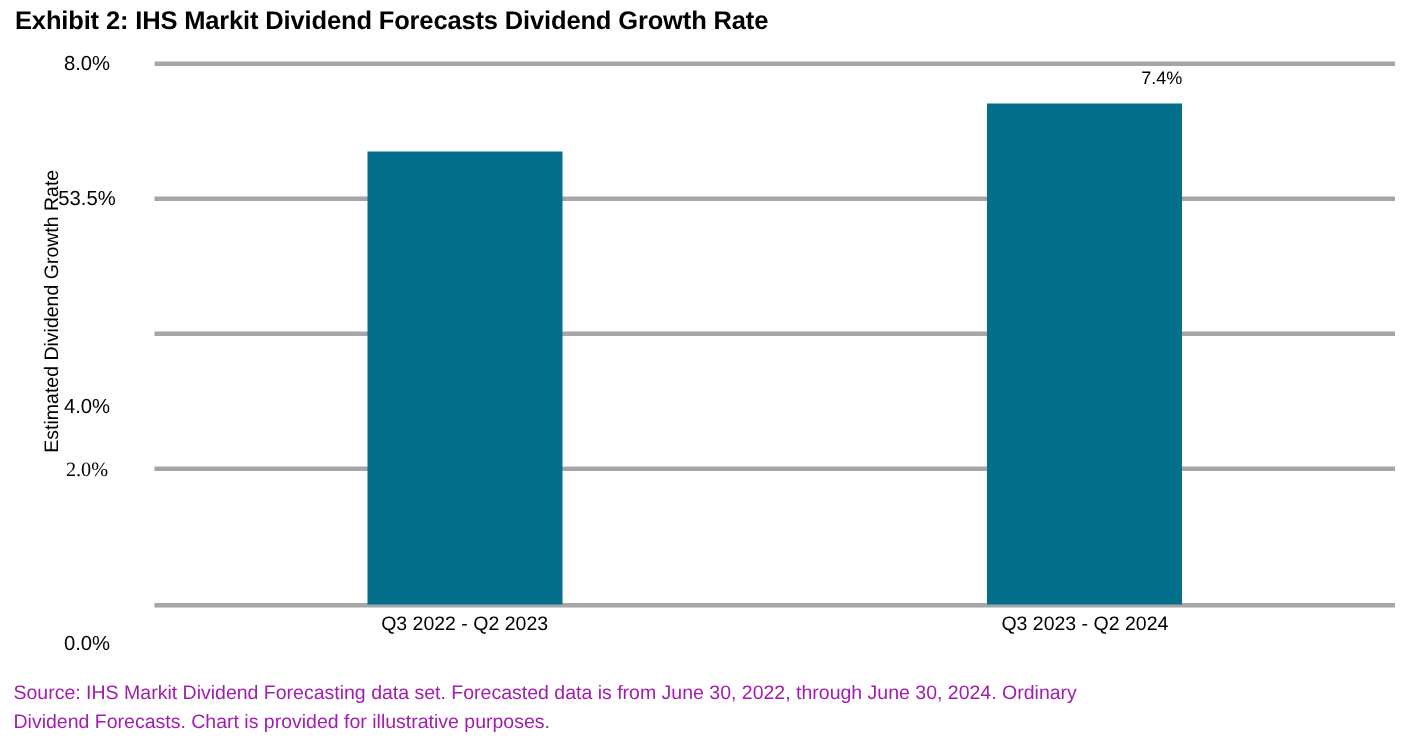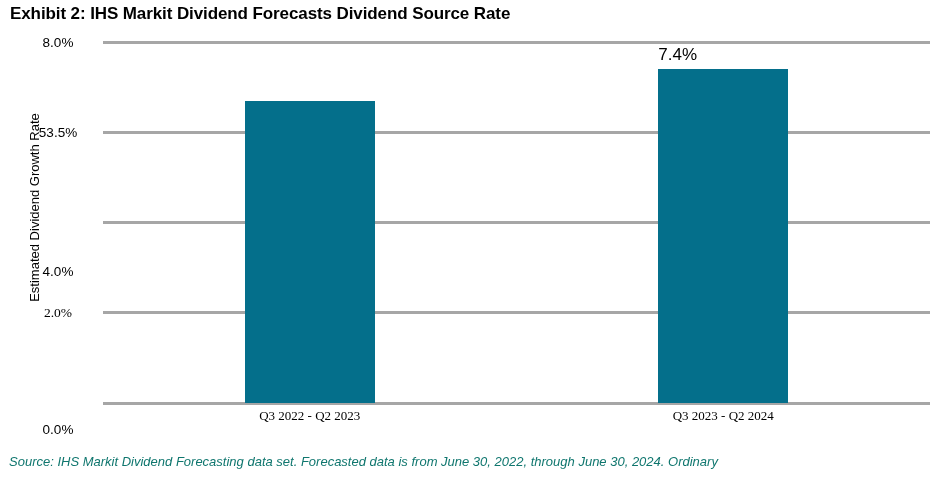--- a/index.html
+++ b/index.html
@@ -90,62 +90,60 @@
   }
 
   
   .bar {
     position: absolute;
     bottom: 0;
     background: #046f8b;
   }
   .bar-value {
     position: absolute;
-    text-align: left;
-    font-size: 17px;
+    text-align: right;
+    font-size: 12px;
     color: #000000;
     white-space: nowrap;
   }
 
   
   #x-tick-labels {
     position: absolute;
     left: 103px;
     top: 378px;
     width: 827px;
     height: 24px;
   }
   .xtick-label {
     position: absolute;
     top: 0;
     text-align: center;
     font-size: 13px;
     color: #000000;
     white-space: nowrap;
     transform: translateX(-50%);
-    font-family: Liberation Serif, serif;
   }
 
   
   #source-note {
     position: absolute;
     left: 9px;
     top: 452px;
     width: 900px;
     font-size: 13px;
     line-height: 19px;
-    color: #0f766e;
-    font-style: italic;
+    color: #a21caf;
   }
   #source-note div { white-space: nowrap; }
 </style>
 </head>
 <body>
 
-<div id="chart-title">Exhibit 2: IHS Markit Dividend Forecasts Dividend Source Rate</div>
+<div id="chart-title">Exhibit 2: IHS Markit Dividend Forecasts Dividend Growth Rate</div>
 
 <div id="chart-area">
 
   <div id="y-axis-title">Estimated Dividend Growth Rate</div>
 
   <div id="y-tick-labels">
       <div class="ytick-label" style="top: 361px; margin-top: 26px;">0.0%</div>
       <div class="ytick-label" style="top: 270.75px; font-family: Liberation Serif, serif;">2.0%</div>
       <div class="ytick-label" style="top: 180.5px; margin-top: 48px;">4.0%</div>
       <div class="ytick-label" style="top: 90.25px;">53.5%</div>
@@ -166,13 +164,14 @@
 
   <div id="x-tick-labels">
       <div class="xtick-label" style="left: 206.75px;">Q3 2022 - Q2 2023</div>
       <div class="xtick-label" style="left: 620.25px;">Q3 2023 - Q2 2024</div>
     </div>
 
 </div>
 
 <div id="source-note">
   <div>Source: IHS Markit Dividend Forecasting data set. Forecasted data is from June 30, 2022, through June 30, 2024. Ordinary</div>
+  <div>Dividend Forecasts. Chart is provided for illustrative purposes.</div>
 </div>
 
 </body></html>

